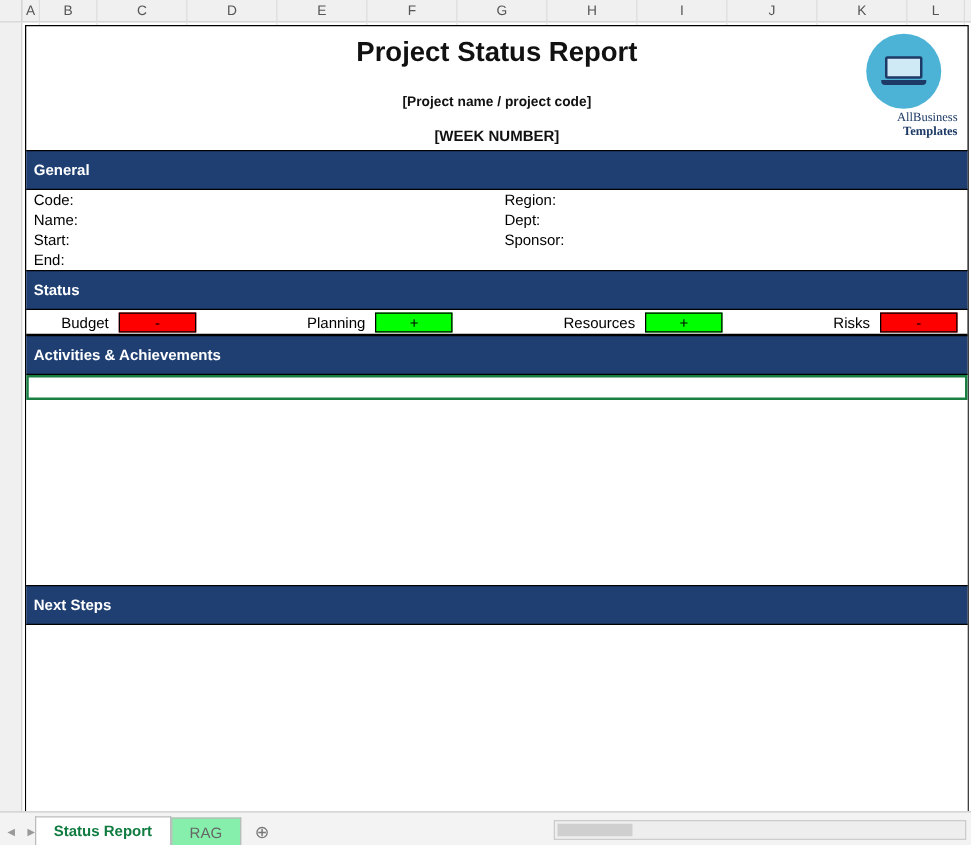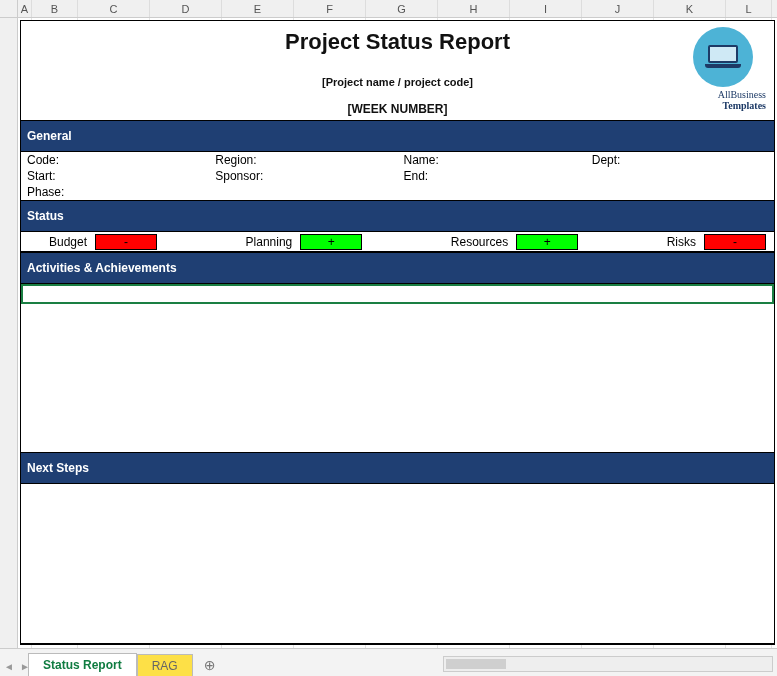--- a/index.html
+++ b/index.html
@@ -33,38 +33,38 @@
   .logo { position: absolute; right: 8px; top: 6px; width: 86px; text-align: right; font-family: Liberation Serif, serif; }
   .logo-circle { width: 60px; height: 60px; border-radius: 50%; background: #4db3d6; margin: 0 auto; display: flex; align-items: center; justify-content: center; }
   .laptop { width: 36px; height: 24px; position: relative; }
   .laptop .screen { width: 30px; height: 18px; background: #cfe9f5; border: 2px solid #1d3a66; border-radius: 2px; margin: 0 auto; }
   .laptop .base { width: 36px; height: 4px; background: #1d3a66; border-radius: 0 0 3px 3px; margin-top: 1px; }
   .logo-text { font-size: 10px; color: #1d3a66; line-height: 11px; margin-top: 2px; }
   .logo-text b { font-weight: bold; }
 
   .section-bar { background: #1f3f73; color: #fff; font-size: 12px; font-weight: bold; padding: 8px 6px; border-top: 1px solid #000; border-bottom: 1px solid #000; }
 
-  .general-grid { display: grid; grid-template-columns: 1fr 1fr 1fr 1fr; font-size: 12px; }
+  .general-grid { display: grid; grid-template-columns: 1fr 1fr; font-size: 12px; }
   .general-grid .cell { padding: 1px 6px; border-bottom: 0; color: #000; }
   .general-grid .full { grid-column: 1 / span 2; }
 
   .status-row { display: flex; align-items: center; font-size: 12px; padding: 0 4px; height: 20px; border-bottom: 1px solid #000; }
   .status-row .lbl { padding: 0 4px; margin-left: 20px; }
   .status-row .box { width: 62px; height: 16px; border: 1px solid #000; text-align: center; line-height: 14px; font-size: 12px; margin: 0 4px; }
   .status-row .spacer { flex: 1 1 auto; }
   .box.red { background: #ff0000; color: #000; }
   .box.green { background: #00ff00; color: #000; }
 
   .empty-area { height: 168px; background: #fff; }
   .empty-area2 { height: 160px; background: #fff; border-bottom: 1px solid #000; }
 
   
   .tab-strip { height: 28px; background: #f3f3f3; border-top: 1px solid #ccc; display: flex; align-items: flex-end; padding-left: 28px; font-size: 12px; position: relative; }
   .tab-nav { position: absolute; left: 4px; bottom: 4px; display: flex; gap: 6px; color: #999; font-size: 10px; }
-  .tab { padding: 4px 14px; border: 1px solid #bbb; border-bottom: none; background: #fde047; color: #666; margin-right: 0; cursor: pointer; position: relative; top: 1px; }
+  .tab { padding: 4px 14px; border: 1px solid #bbb; border-bottom: none; background: #86efac; color: #666; margin-right: 0; cursor: pointer; position: relative; top: 1px; }
   .tab.active { background: #fff; color: #107c41; font-weight: 600; border-bottom: 2px solid #107c41; margin-bottom: -1px; }
   .tab-add { width: 22px; height: 22px; margin-left: 6px; display: flex; align-items: center; justify-content: center; color: #777; cursor: pointer; font-size: 14px; }
 
   
   .hscroll { position: absolute; right: 4px; bottom: 4px; width: 330px; height: 16px; background: #eee; border: 1px solid #ccc; }
   .hscroll .thumb { position: absolute; left: 2px; top: 2px; width: 60px; height: 10px; background: #cfcfcf; }
 
   
   .sel-row { position: absolute; left: 0; right: 0; height: 20px; border: 2px solid #1a7f43; pointer-events: none; }
 </style>
@@ -131,21 +131,20 @@
 
         <div class="section-bar">General</div>
         <div class="general-grid">
           <div class="cell">Code:</div>
           <div class="cell">Region:</div>
           <div class="cell">Name:</div>
           <div class="cell">Dept:</div>
           <div class="cell">Start:</div>
           <div class="cell">Sponsor:</div>
           <div class="cell">End:</div>
-          <div class="cell full">Phase:</div>
         </div>
 
         <div class="section-bar">Status</div>
         <div class="status-row">
           <span class="lbl">Budget</span>
           <span class="box red">-</span>
           <span class="spacer"></span>
           <span class="lbl">Planning</span>
           <span class="box green">+</span>
           <span class="spacer"></span>

